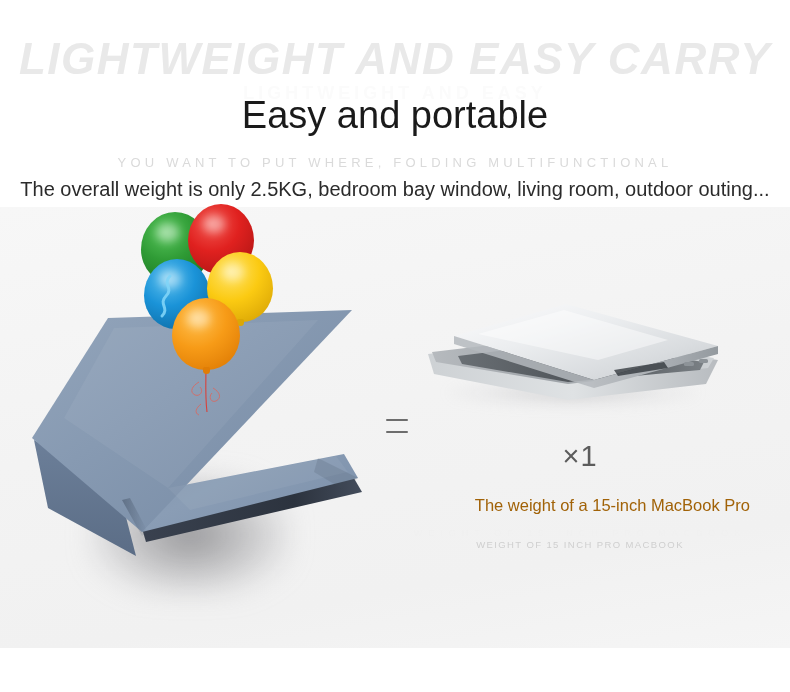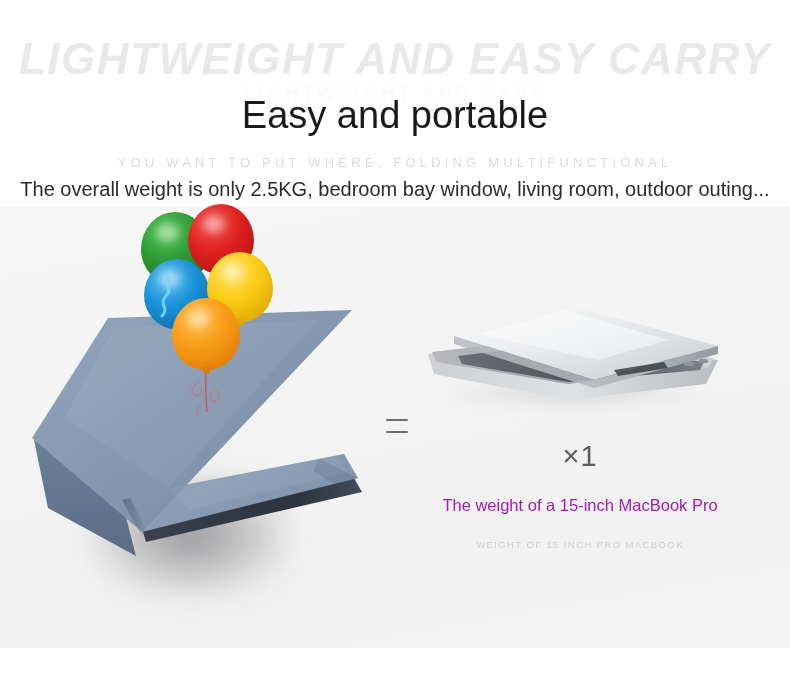--- a/index.html
+++ b/index.html
@@ -188,23 +188,23 @@
     font-weight: 300;
     color: #5c5c5c;
     white-space: nowrap;
     letter-spacing: 1px;
   }
   .weight-label {
     position: absolute;
     left: 410px;
     top: 496px;
     width: 340px;
-    text-align: center;
+    text-align: right;
     font-size: 16.5px;
-    color: #a21caf;
+    color: #a16207;
     white-space: nowrap;
   }
   .weight-caps {
     position: absolute;
     left: 410px;
     top: 539px;
     width: 340px;
     text-align: center;
     font-size: 9.5px;
     letter-spacing: 1.4px;

